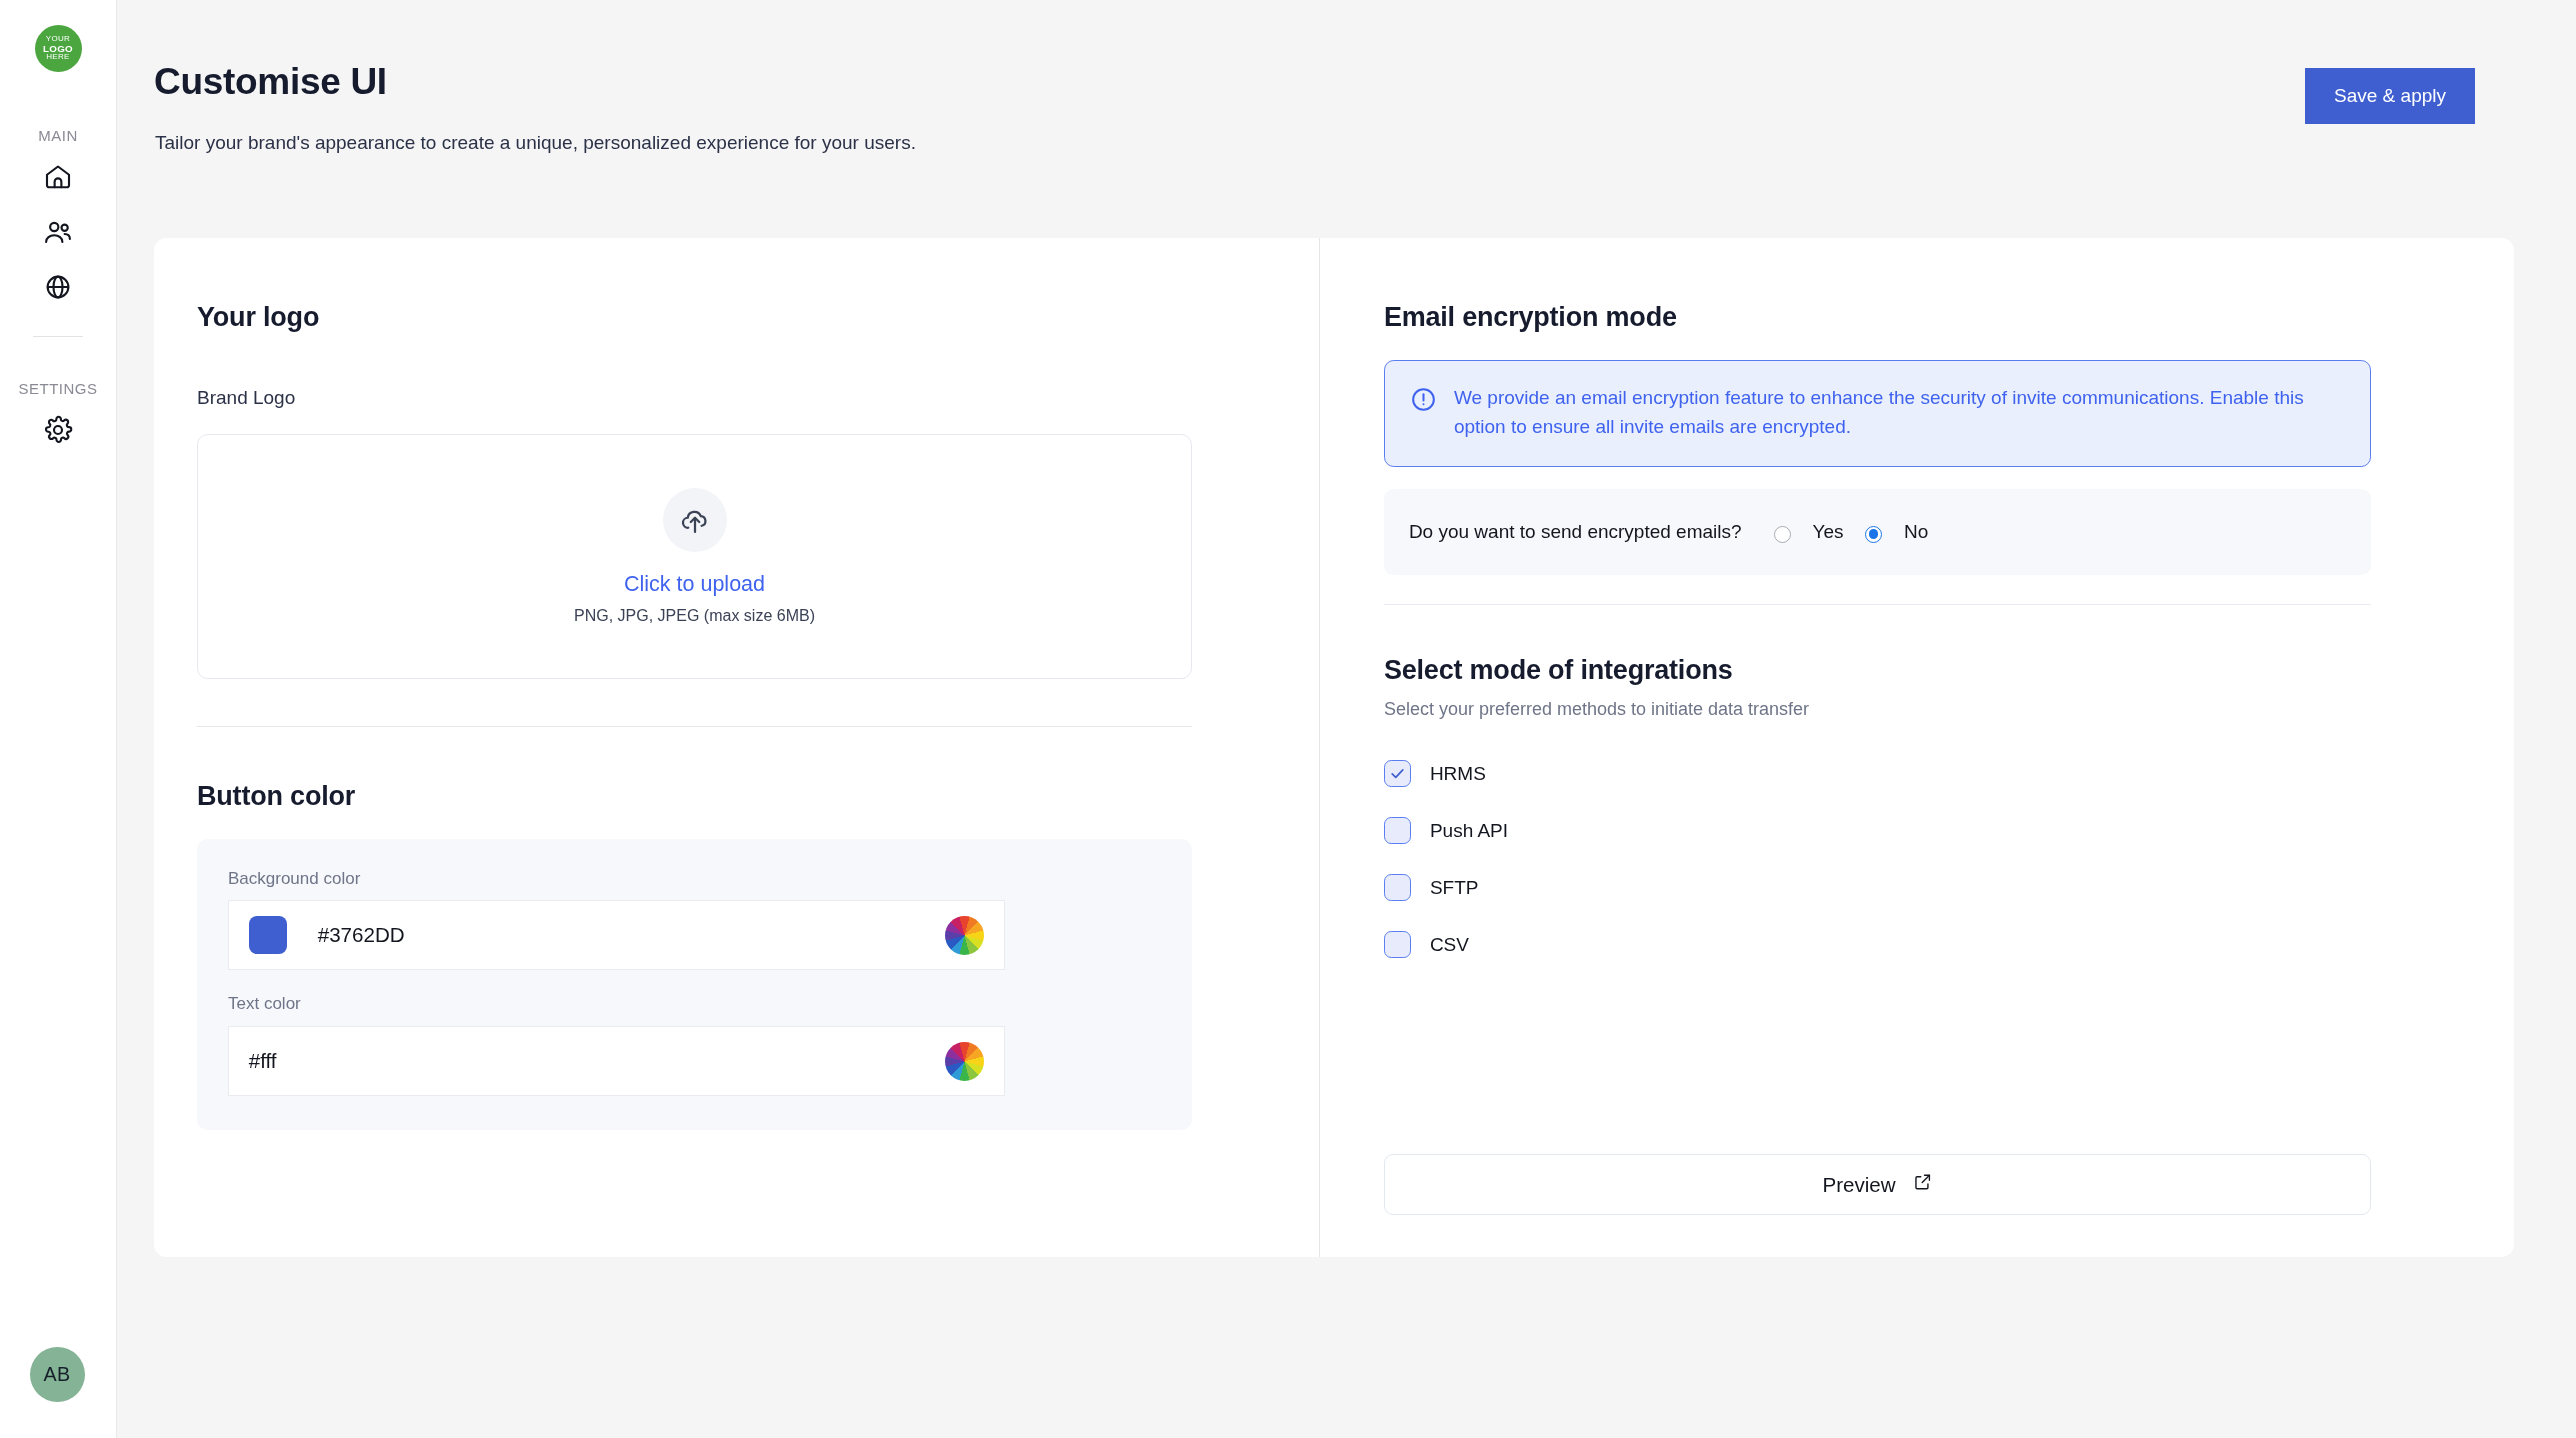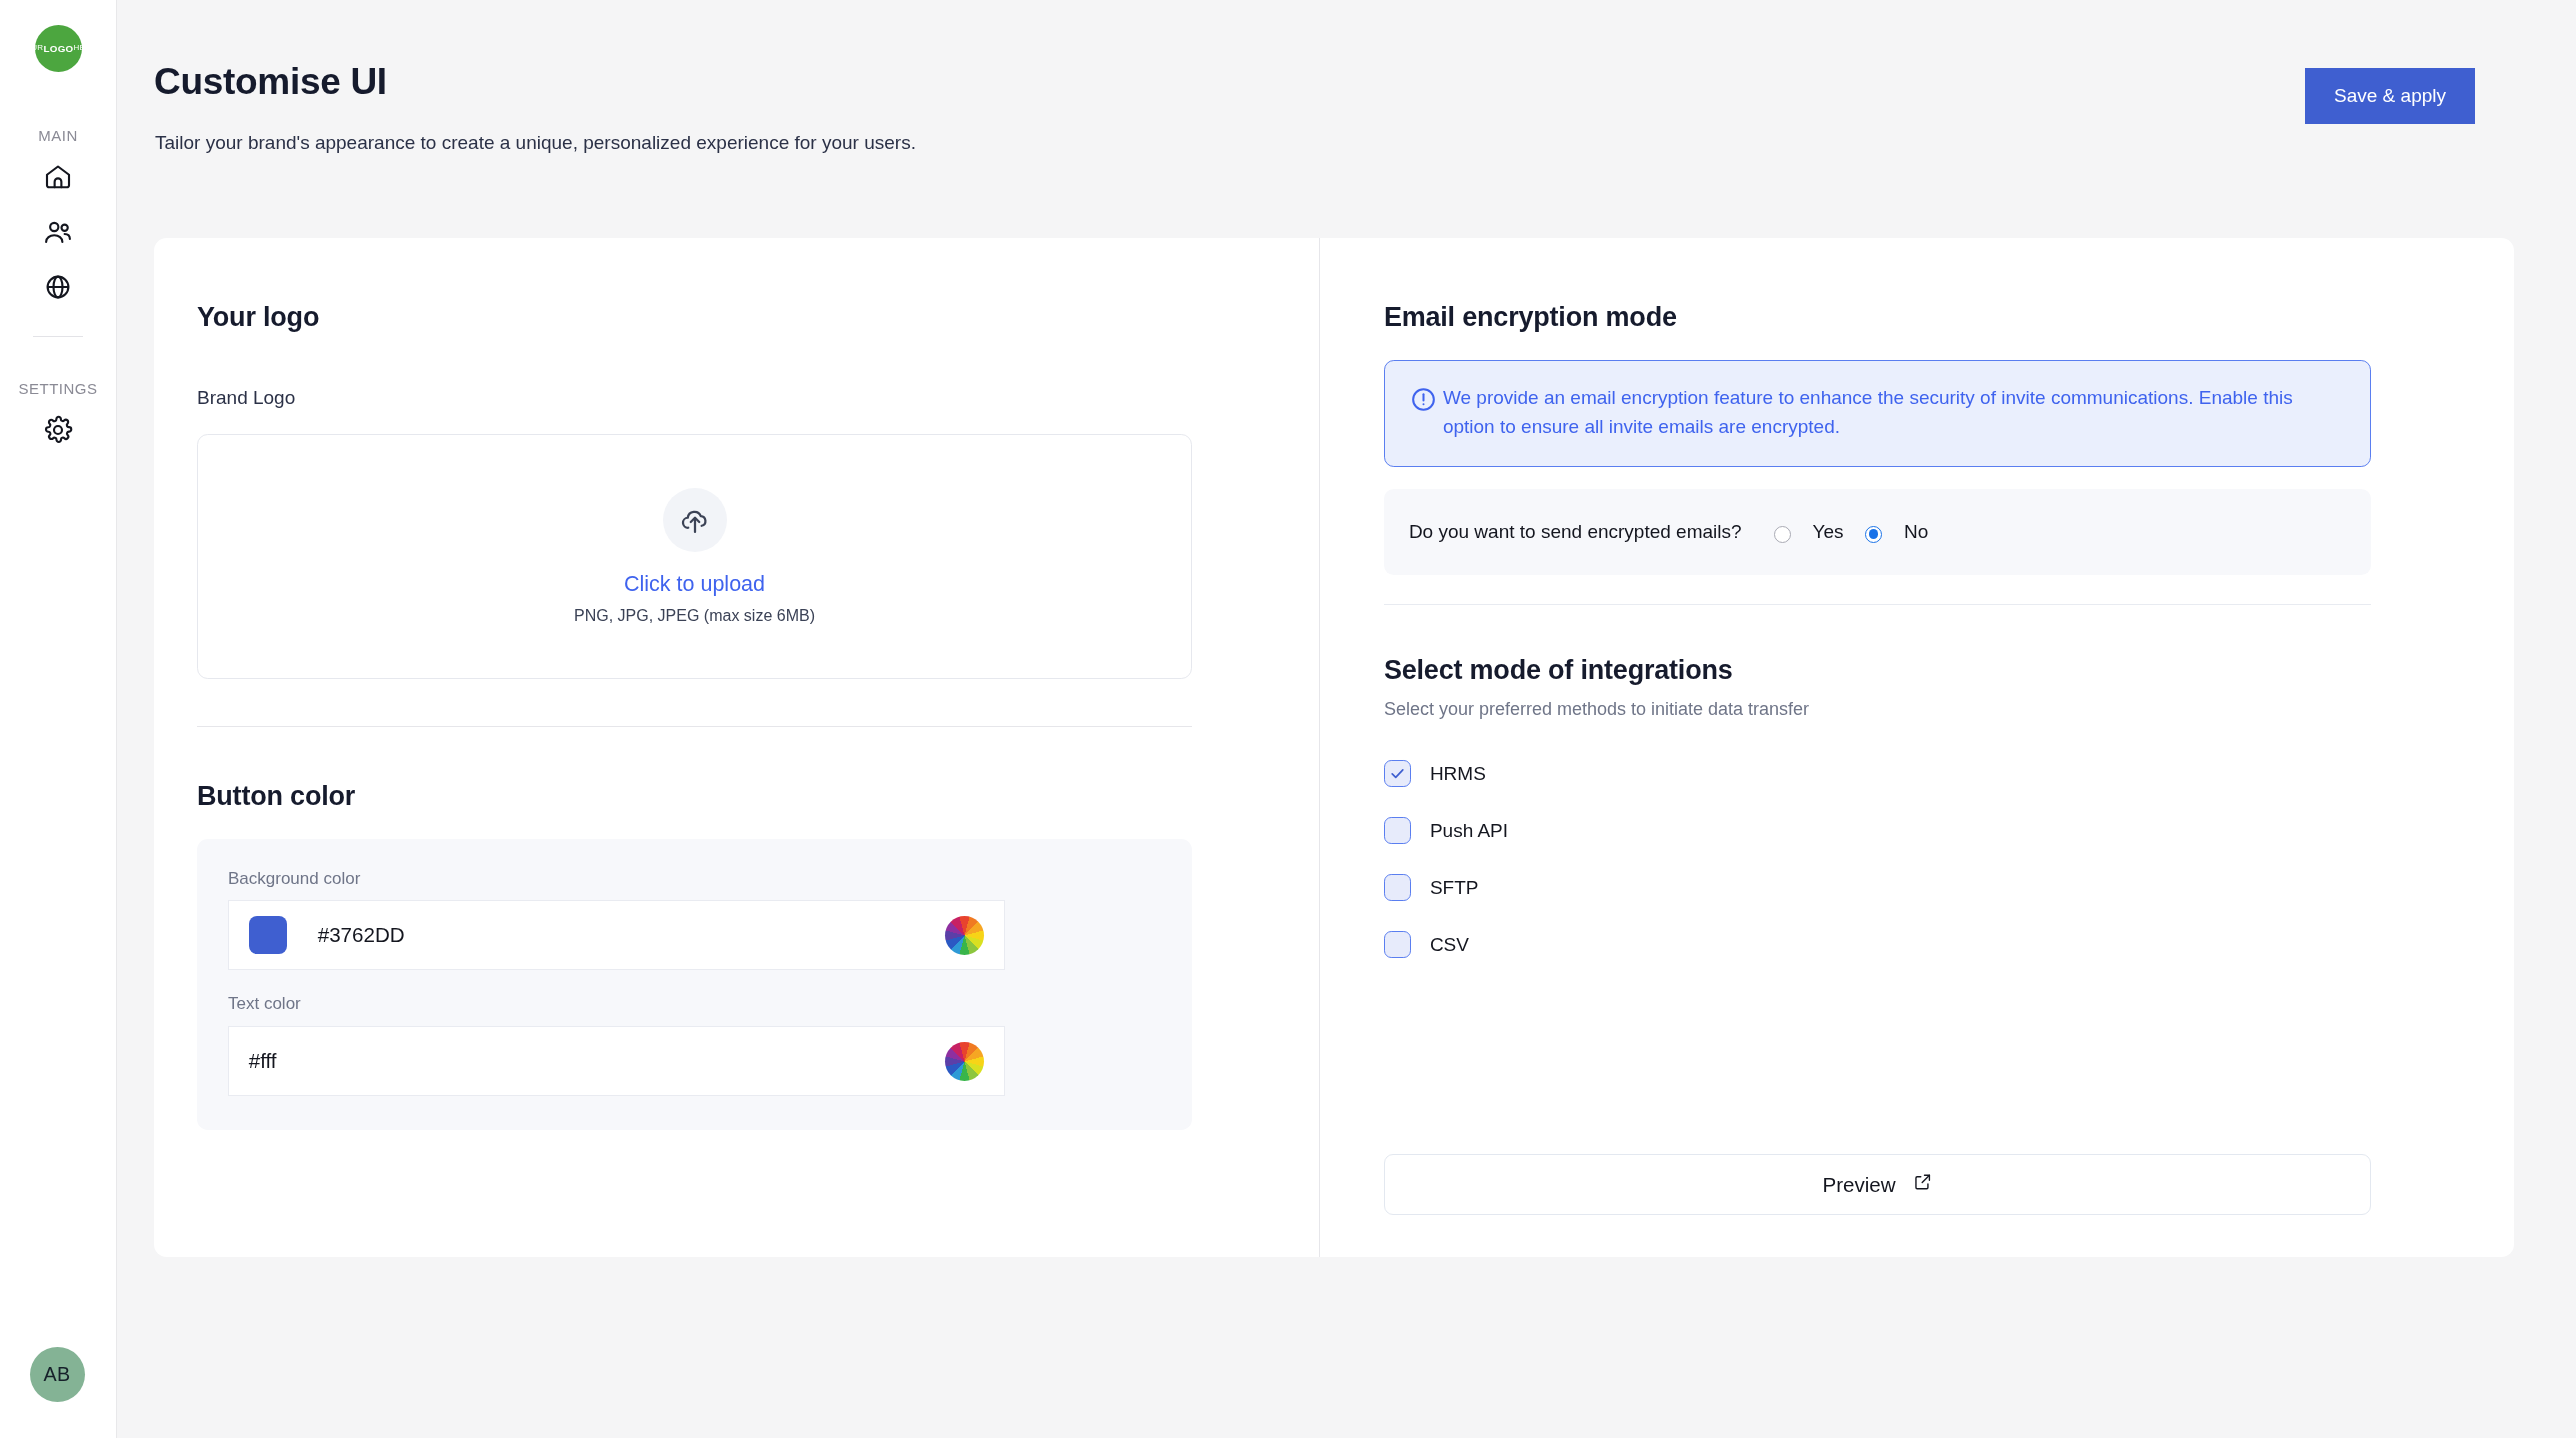--- a/index.html
+++ b/index.html
@@ -15,21 +15,21 @@
     position: absolute; left: 0; top: 0;
     width: 117px; height: 1438px;
     background: #ffffff;
     border-right: 0.9px solid #e8e8ea;
     display: flex; flex-direction: column; align-items: center;
   }
   #brand-logo {
     margin-top: 25px;
     width: 47px; height: 47px; border-radius: 50%;
     background: #4ca63f;
-    display: flex; align-items: center; justify-content: center;
+    display: flex; flex-direction: column; align-items: center; justify-content: center;
     color: #ffffff; line-height: 1.02; letter-spacing: 0.3px;
   }
   #brand-logo .l1 { font-size: 8px; }
   #brand-logo .l2 { font-size: 9.8px; font-weight: 700; }
   #brand-logo .l3 { font-size: 8px; }
 
   .nav-group-label {
     font-size: 15px; color: #8a8a95; letter-spacing: 0.5px;
     margin-top: 55px; margin-bottom: 7.2px; font-weight: 400;
   }
@@ -131,21 +131,21 @@
   .color-swatch { width: 38px; height: 38px; border-radius: 8px; background: #3f5fd0; }
   .color-value { font-size: 20.6px; color: #14161f; margin-left: 31px; }
   .color-value.noswatch { margin-left: 0; }
   .wheel { margin-left: auto; width: 39px; height: 39px; border-radius: 50%; cursor: pointer; }
   .caption-2 { margin-top: 24px; }
 
   
   #info-banner {
     margin-top: 27px; width: 987px;
     background: #eaeffd; border: 0.9px solid #5a7ef0; border-radius: 9.8px;
-    padding: 23px 27px 25px 25px; display: flex; gap: 6px;
+    padding: 23px 27px 25px 25px; display: flex; gap: 17px;
   }
   #info-banner svg { width: 27px; height: 27px; flex: 0 0 27px; margin-top: 1.8px;
                      stroke: #3f63ee; stroke-width: 1.8; fill: none; }
   #info-banner-text { font-size: 19px; line-height: 1.5; color: #3f63ee; max-width: 894px; }
 
   #radio-panel {
     margin-top: 21.5px; width: 987px; height: 86px;
     background: #f7f8fb; border-radius: 9.8px;
     display: flex; align-items: center; padding-left: 25px;
   }

